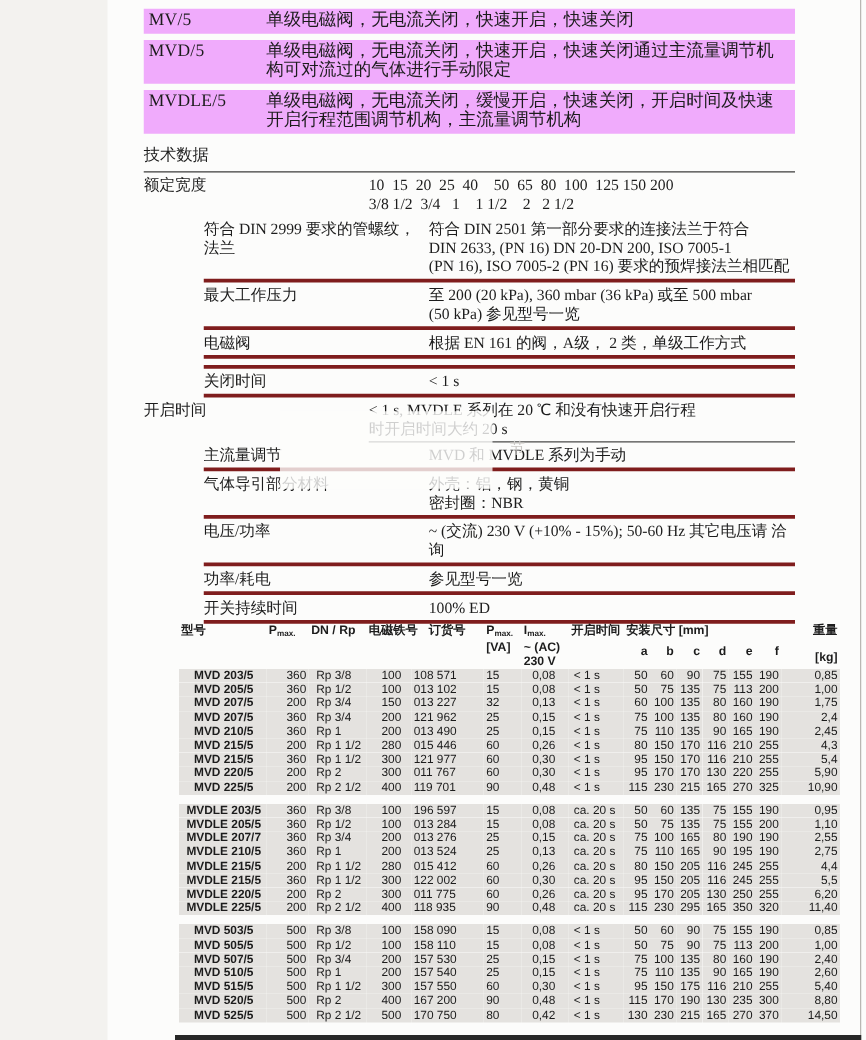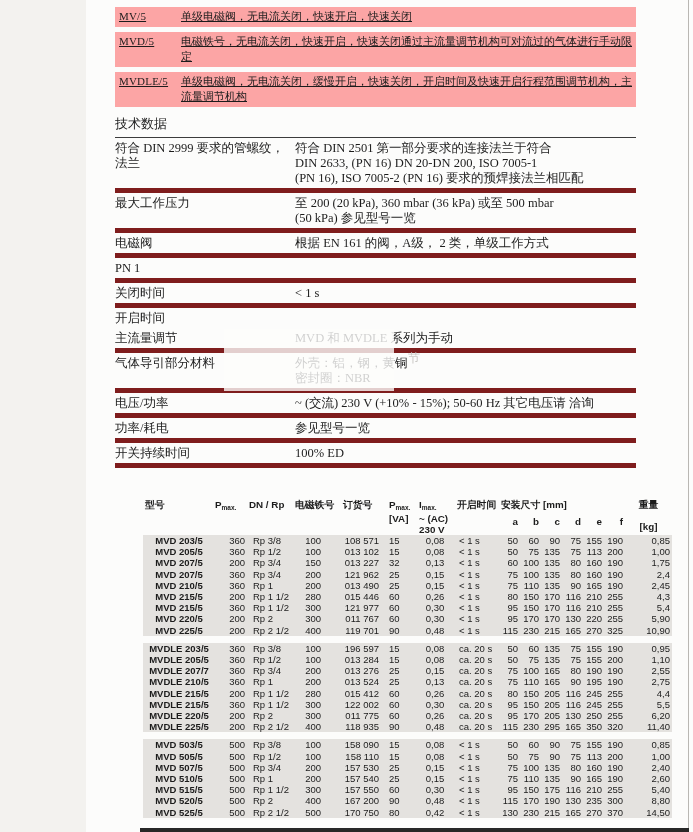--- a/index.html
+++ b/index.html
@@ -9,109 +9,115 @@
     font-family:"Liberation Serif", serif;
     color:#1c1c1c;
     -webkit-text-size-adjust:none;
   }
   .paper{position:absolute;left:86px;top:0;width:607px;height:832px;background:#fcfcfb;}
   .edge-line{position:absolute;left:688px;top:0;width:1px;height:832px;background:#b9b7b3;}
   .bottom-bar{position:absolute;left:140px;bottom:0;width:549px;height:4px;background:#272727;}
 
   
   .spec-area{position:absolute;left:115px;top:7px;width:521px;}
-  .model-row{display:flex;background:#fca5a5;padding:2px 4px;margin-bottom:5px;
-             font-size:11px;line-height:15.5px;text-decoration:underline;}
+  .model-row{display:flex;background:#f0abfc;padding:2px 4px;margin-bottom:5px;
+             font-size:14px;line-height:15.5px;}
   .model-code{flex:0 0 62px;letter-spacing:0.2px;}
-  .model-desc{flex:1;}
+  .model-desc{flex:1;margin-left:32px;}
   .tech-title{font-size:13px;padding:3px 0 4px 0;border-bottom:1px solid #3c3c3c;margin-top:4px;}
   .spec-row{display:flex;padding:3px 0 2px 0;font-size:12.5px;line-height:15px;}
-  .spec-row.ruled{border-bottom:5px solid #7f1d1d;}
+  .spec-row.ruled{border-bottom:3px solid #7f1d1d;margin-left:48px;}
   .spec-label{flex:0 0 180px;white-space:pre-wrap;}
   .spec-value{flex:1;white-space:pre-wrap;min-height:15px;}
   .spec-row.rule-value-only{border-bottom:none;}
   .spec-row.rule-value-only .spec-value{border-bottom:1px solid #4a4a4a;padding-bottom:2px;margin-bottom:-2px;}
 
   
   .wm-box{position:absolute;left:224px;top:329px;width:170px;height:62px;
           background:rgba(252,252,251,0.8);pointer-events:none;}
   .wm-ghost{position:absolute;color:#c9c7c4;font-size:12px;pointer-events:none;}
 
   
   .table-area{position:absolute;left:143px;top:497px;width:474px;
               font-family:"Liberation Sans", sans-serif;}
   table{border-collapse:collapse;table-layout:fixed;width:529px;}
   thead th{font-size:9.8px;line-height:11px;font-weight:bold;vertical-align:top;
            padding:2px 2px 0 2px;white-space:nowrap;text-align:left;}
   thead .h-stack{display:block;}
   thead .h-spacer{display:block;height:11px;}
   sub.mx{font-size:6.5px;vertical-align:-2px;}
-  th.num,td.num{text-align:center;}
+  th.num,td.num{text-align:right;}
   th.dimletter{text-align:right;padding:0 2px 2px 2px;}
   tbody.block td{background:#e4e2df;font-size:9.5px;line-height:11.2px;padding:0 2px;
                  overflow:hidden;white-space:nowrap;}
   tbody.block td:nth-child(1){font-weight:bold;text-align:center;padding-left:4px;}
   tbody.block td:nth-child(2){text-align:right;}
   tbody.block td:nth-child(3){text-align:left;padding-left:6px;}
   tbody.block td:nth-child(4){text-align:right;padding-right:8px;}
-  tbody.block td:nth-child(5){text-align:right;padding-right:8px;}
+  tbody.block td:nth-child(5){padding-right:8px;}
   tbody.block td:nth-child(6){text-align:left;padding-right:6px;}
   tbody.block td:nth-child(7){text-align:center;padding-right:4px;}
   tbody.block td:nth-child(8){text-align:left;padding-left:4px;}
   tbody.block td:nth-child(n+9){text-align:right;}
   tbody.gap td{height:7px;background:transparent;padding:0;}
 </style>
 </head>
 <body>
 
 <div class="paper"></div>
 <div class="edge-line"></div>
 
 <div class="spec-area">
 
   <div class="model-row">
     <div class="model-code">MV/5</div>
     <div class="model-desc">单级电磁阀，无电流关闭，快速开启，快速关闭</div>
   </div>
   <div class="model-row">
     <div class="model-code">MVD/5</div>
-    <div class="model-desc">电磁铁号，无电流关闭，快速开启，快速关闭通过主流量调节机构可对流过的气体进行手动限定</div>
+    <div class="model-desc">单级电磁阀，无电流关闭，快速开启，快速关闭通过主流量调节机构可对流过的气体进行手动限定</div>
   </div>
   <div class="model-row">
     <div class="model-code">MVDLE/5</div>
     <div class="model-desc">单级电磁阀，无电流关闭，缓慢开启，快速关闭，开启时间及快速开启行程范围调节机构，主流量调节机构</div>
   </div>
 
   <div class="tech-title">技术数据</div>
 
+  <div class="spec-row">
+    <div class="spec-label">额定宽度</div>
+    <div class="spec-value">10  15  20  25  40    50  65  80  100  125 150 200
+3/8 1/2  3/4   1    1 1/2    2   2 1/2</div>
+  </div>
   <div class="spec-row ruled">
     <div class="spec-label">符合 DIN 2999 要求的管螺纹，
 法兰</div>
     <div class="spec-value">符合 DIN 2501 第一部分要求的连接法兰于符合
 DIN 2633, (PN 16) DN 20-DN 200, ISO 7005-1
 (PN 16), ISO 7005-2 (PN 16) 要求的预焊接法兰相匹配</div>
   </div>
   <div class="spec-row ruled">
     <div class="spec-label">最大工作压力</div>
     <div class="spec-value">至 200 (20 kPa), 360 mbar (36 kPa) 或至 500 mbar
 (50 kPa) 参见型号一览</div>
   </div>
   <div class="spec-row ruled">
     <div class="spec-label">电磁阀</div>
     <div class="spec-value">根据 EN 161 的阀，A级， 2 类，单级工作方式</div>
   </div>
   <div class="spec-row ruled">
-    <div class="spec-value">PN 1</div>
   </div>
   <div class="spec-row ruled">
     <div class="spec-label">关闭时间</div>
     <div class="spec-value">&lt; 1 s</div>
   </div>
   <div class="spec-row rule-value-only">
     <div class="spec-label">开启时间</div>
+    <div class="spec-value">&lt; 1 s, MVDLE 系列在 20 ℃ 和没有快速开启行程
+时开启时间大约 20 s</div>
   </div>
   <div class="spec-row ruled">
     <div class="spec-label">主流量调节</div>
     <div class="spec-value">MVD 和 MVDLE 系列为手动</div>
   </div>
   <div class="spec-row ruled">
     <div class="spec-label">气体导引部分材料</div>
     <div class="spec-value">外壳：铝，钢，黄铜
 密封圈：NBR</div>
   </div>

